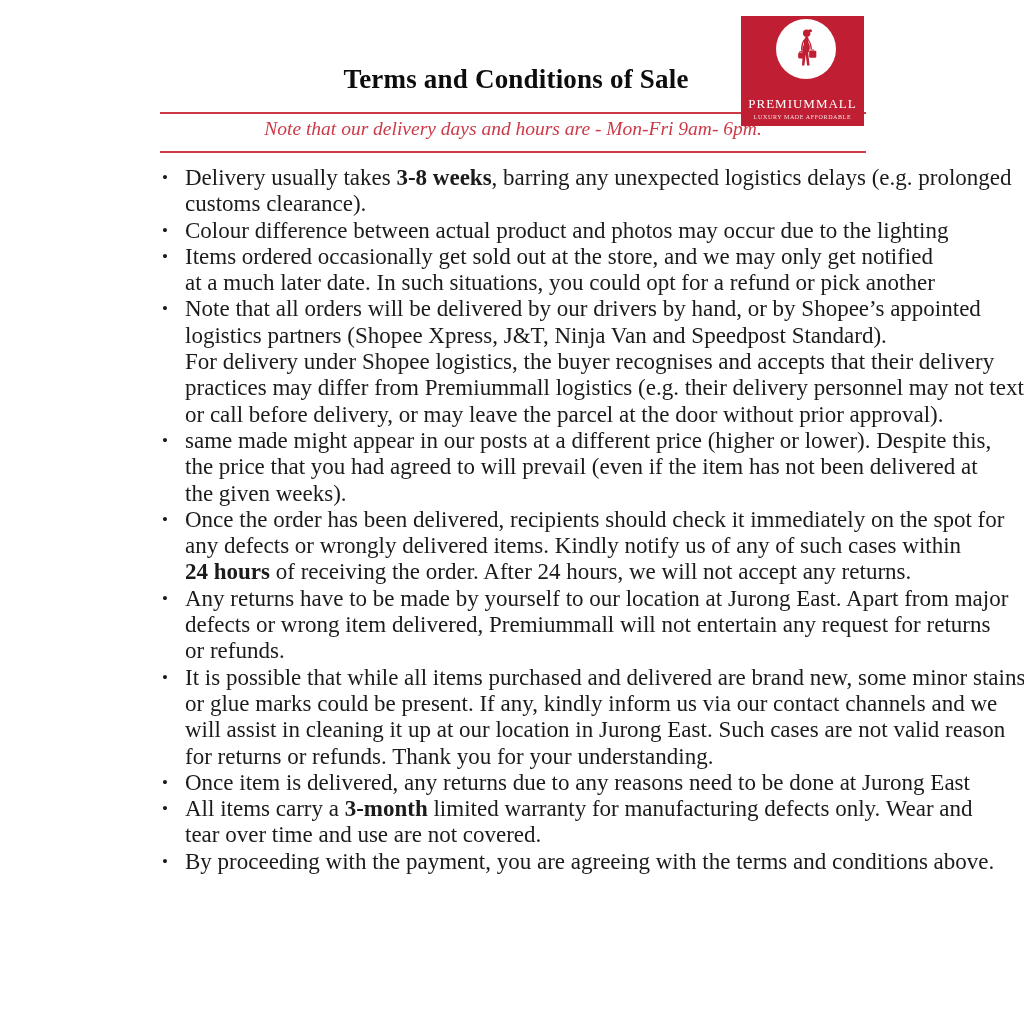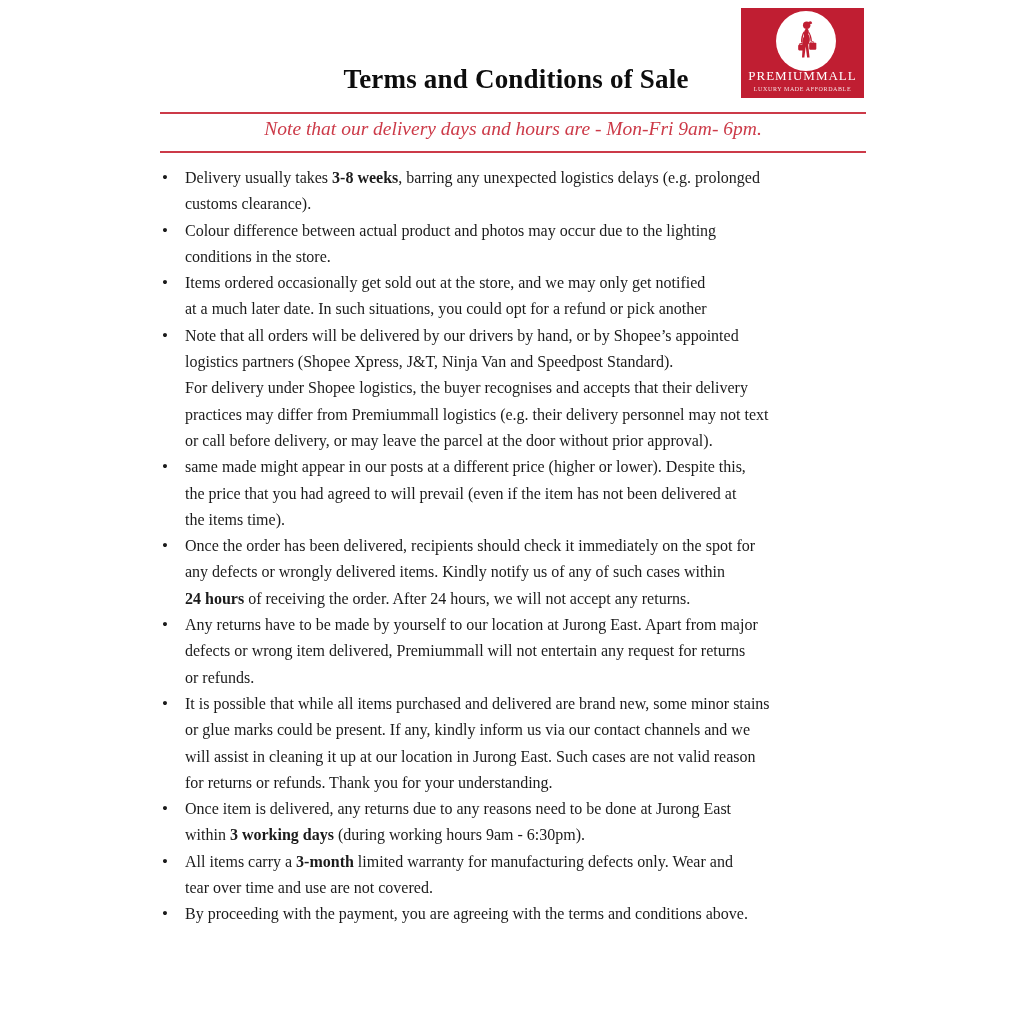--- a/index.html
+++ b/index.html
@@ -12,22 +12,22 @@
   body { width: 1024px; height: 1024px; overflow: hidden; }
   .page {
     position: relative;
     width: 1024px; height: 1024px;
     background: #ffffff;
     font-family: "Liberation Serif", "DejaVu Serif", serif;
     color: var(--ink);
   }
   
   .logo {
-    position: absolute; top: 8px; right: 160px;
-    width: 123px; height: 90px;
+    position: absolute; top: 16px; right: 160px;
+    width: 123px; height: 110px;
     background: var(--logo-red);
     text-align: center;
     color: #fff;
   }
   .logo-circle {
     position: absolute; top: 3px; left: 50%;
     width: 60px; height: 60px; margin-left: -27px;
     background: #ffffff; border-radius: 50%;
     color: var(--logo-red);
   }
@@ -71,21 +71,21 @@
     position: relative;
     padding-left: 25px;
   }
   ul.terms li::before {
     content: "\2022";
     position: absolute; left: 2px; top: 0;
     font-size: 17px; line-height: 26.3px;
     color: var(--ink);
   }
   .line {
-    font-size: 16px;
+    font-size: 23px;
     line-height: 26.3px;
     white-space: nowrap;
     font-family: Liberation Serif, serif;
   }
   .line b { font-weight: bold; }
 </style>
 </head>
 <body>
 
 <div class="page">
@@ -128,57 +128,55 @@
     <div class="notice-text">Note that our delivery days and hours are - Mon-Fri 9am- 6pm.</div>
   </div>
 
   <ul class="terms" id="terms-list">
       <li>
         <div class="line"><span>Delivery usually takes </span><b>3-8 weeks</b><span>, barring any unexpected logistics delays (e.g. prolonged</span></div>
         <div class="line"><span>customs clearance).</span></div>
       </li>
       <li>
         <div class="line"><span>Colour difference between actual product and photos may occur due to the lighting</span></div>
-        <div class="line"><span>conditions in the store.</span></div>
       </li>
       <li>
         <div class="line"><span>Items ordered occasionally get sold out at the store, and we may only get notified</span></div>
         <div class="line"><span>at a much later date. In such situations, you could opt for a refund or pick another</span></div>
       </li>
       <li>
         <div class="line"><span>Note that all orders will be delivered by our drivers by hand, or by Shopee’s appointed</span></div>
         <div class="line"><span>logistics partners (Shopee Xpress, J&amp;T, Ninja Van and Speedpost Standard).</span></div>
         <div class="line"><span>For delivery under Shopee logistics, the buyer recognises and accepts that their delivery</span></div>
         <div class="line"><span>practices may differ from Premiummall logistics (e.g. their delivery personnel may not text</span></div>
         <div class="line"><span>or call before delivery, or may leave the parcel at the door without prior approval).</span></div>
       </li>
       <li>
         <div class="line"><span>same made might appear in our posts at a different price (higher or lower). Despite this,</span></div>
         <div class="line"><span>the price that you had agreed to will prevail (even if the item has not been delivered at</span></div>
-        <div class="line"><span>the items time).</span></div>
+        <div class="line"><span>the given weeks).</span></div>
       </li>
       <li>
         <div class="line"><span>Once the order has been delivered, recipients should check it immediately on the spot for</span></div>
         <div class="line"><span>any defects or wrongly delivered items. Kindly notify us of any of such cases within</span></div>
         <div class="line"><b>24 hours</b><span> of receiving the order. After 24 hours, we will not accept any returns.</span></div>
       </li>
       <li>
         <div class="line"><span>Any returns have to be made by yourself to our location at Jurong East. Apart from major</span></div>
         <div class="line"><span>defects or wrong item delivered, Premiummall will not entertain any request for returns</span></div>
         <div class="line"><span>or refunds.</span></div>
       </li>
       <li>
         <div class="line"><span>It is possible that while all items purchased and delivered are brand new, some minor stains</span></div>
         <div class="line"><span>or glue marks could be present. If any, kindly inform us via our contact channels and we</span></div>
         <div class="line"><span>will assist in cleaning it up at our location in Jurong East. Such cases are not valid reason</span></div>
         <div class="line"><span>for returns or refunds. Thank you for your understanding.</span></div>
       </li>
       <li>
         <div class="line"><span>Once item is delivered, any returns due to any reasons need to be done at Jurong East</span></div>
-        <div class="line"><span>within </span><b>3 working days</b><span> (during working hours 9am - 6:30pm).</span></div>
       </li>
       <li>
         <div class="line"><span>All items carry a </span><b>3-month</b><span> limited warranty for manufacturing defects only. Wear and</span></div>
         <div class="line"><span>tear over time and use are not covered.</span></div>
       </li>
       <li>
         <div class="line"><span>By proceeding with the payment, you are agreeing with the terms and conditions above.</span></div>
       </li>
     </ul>
 

